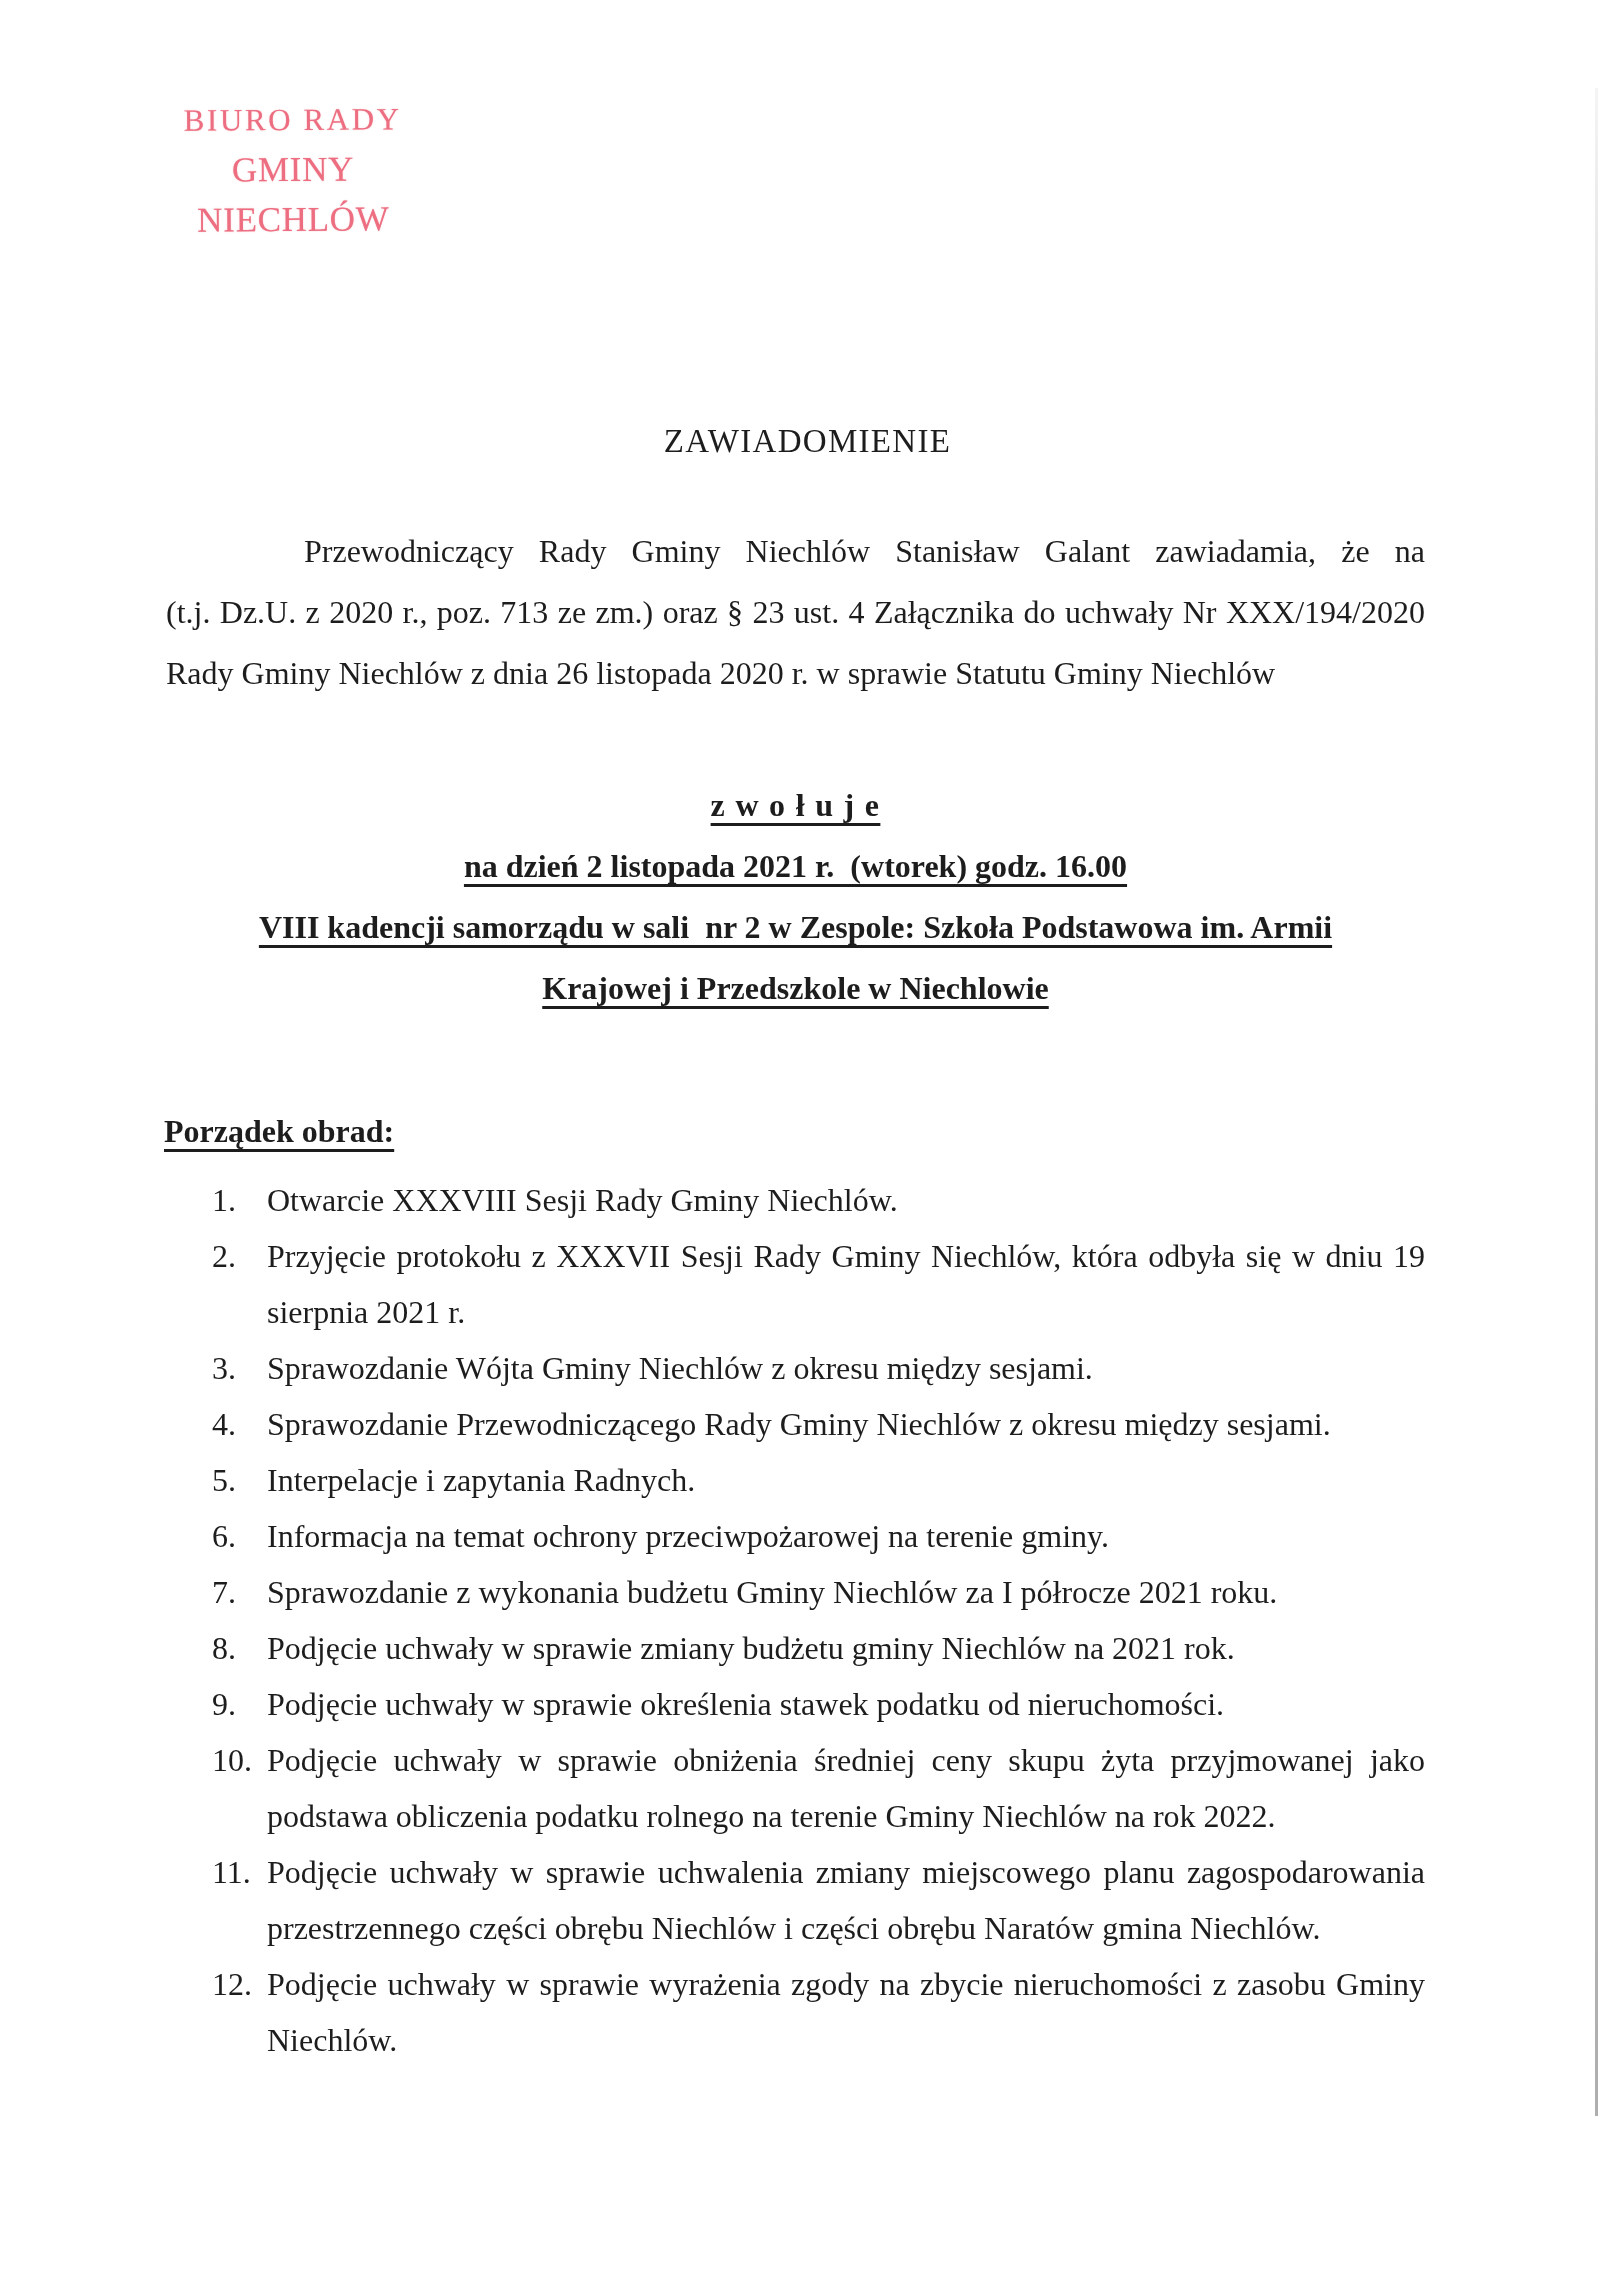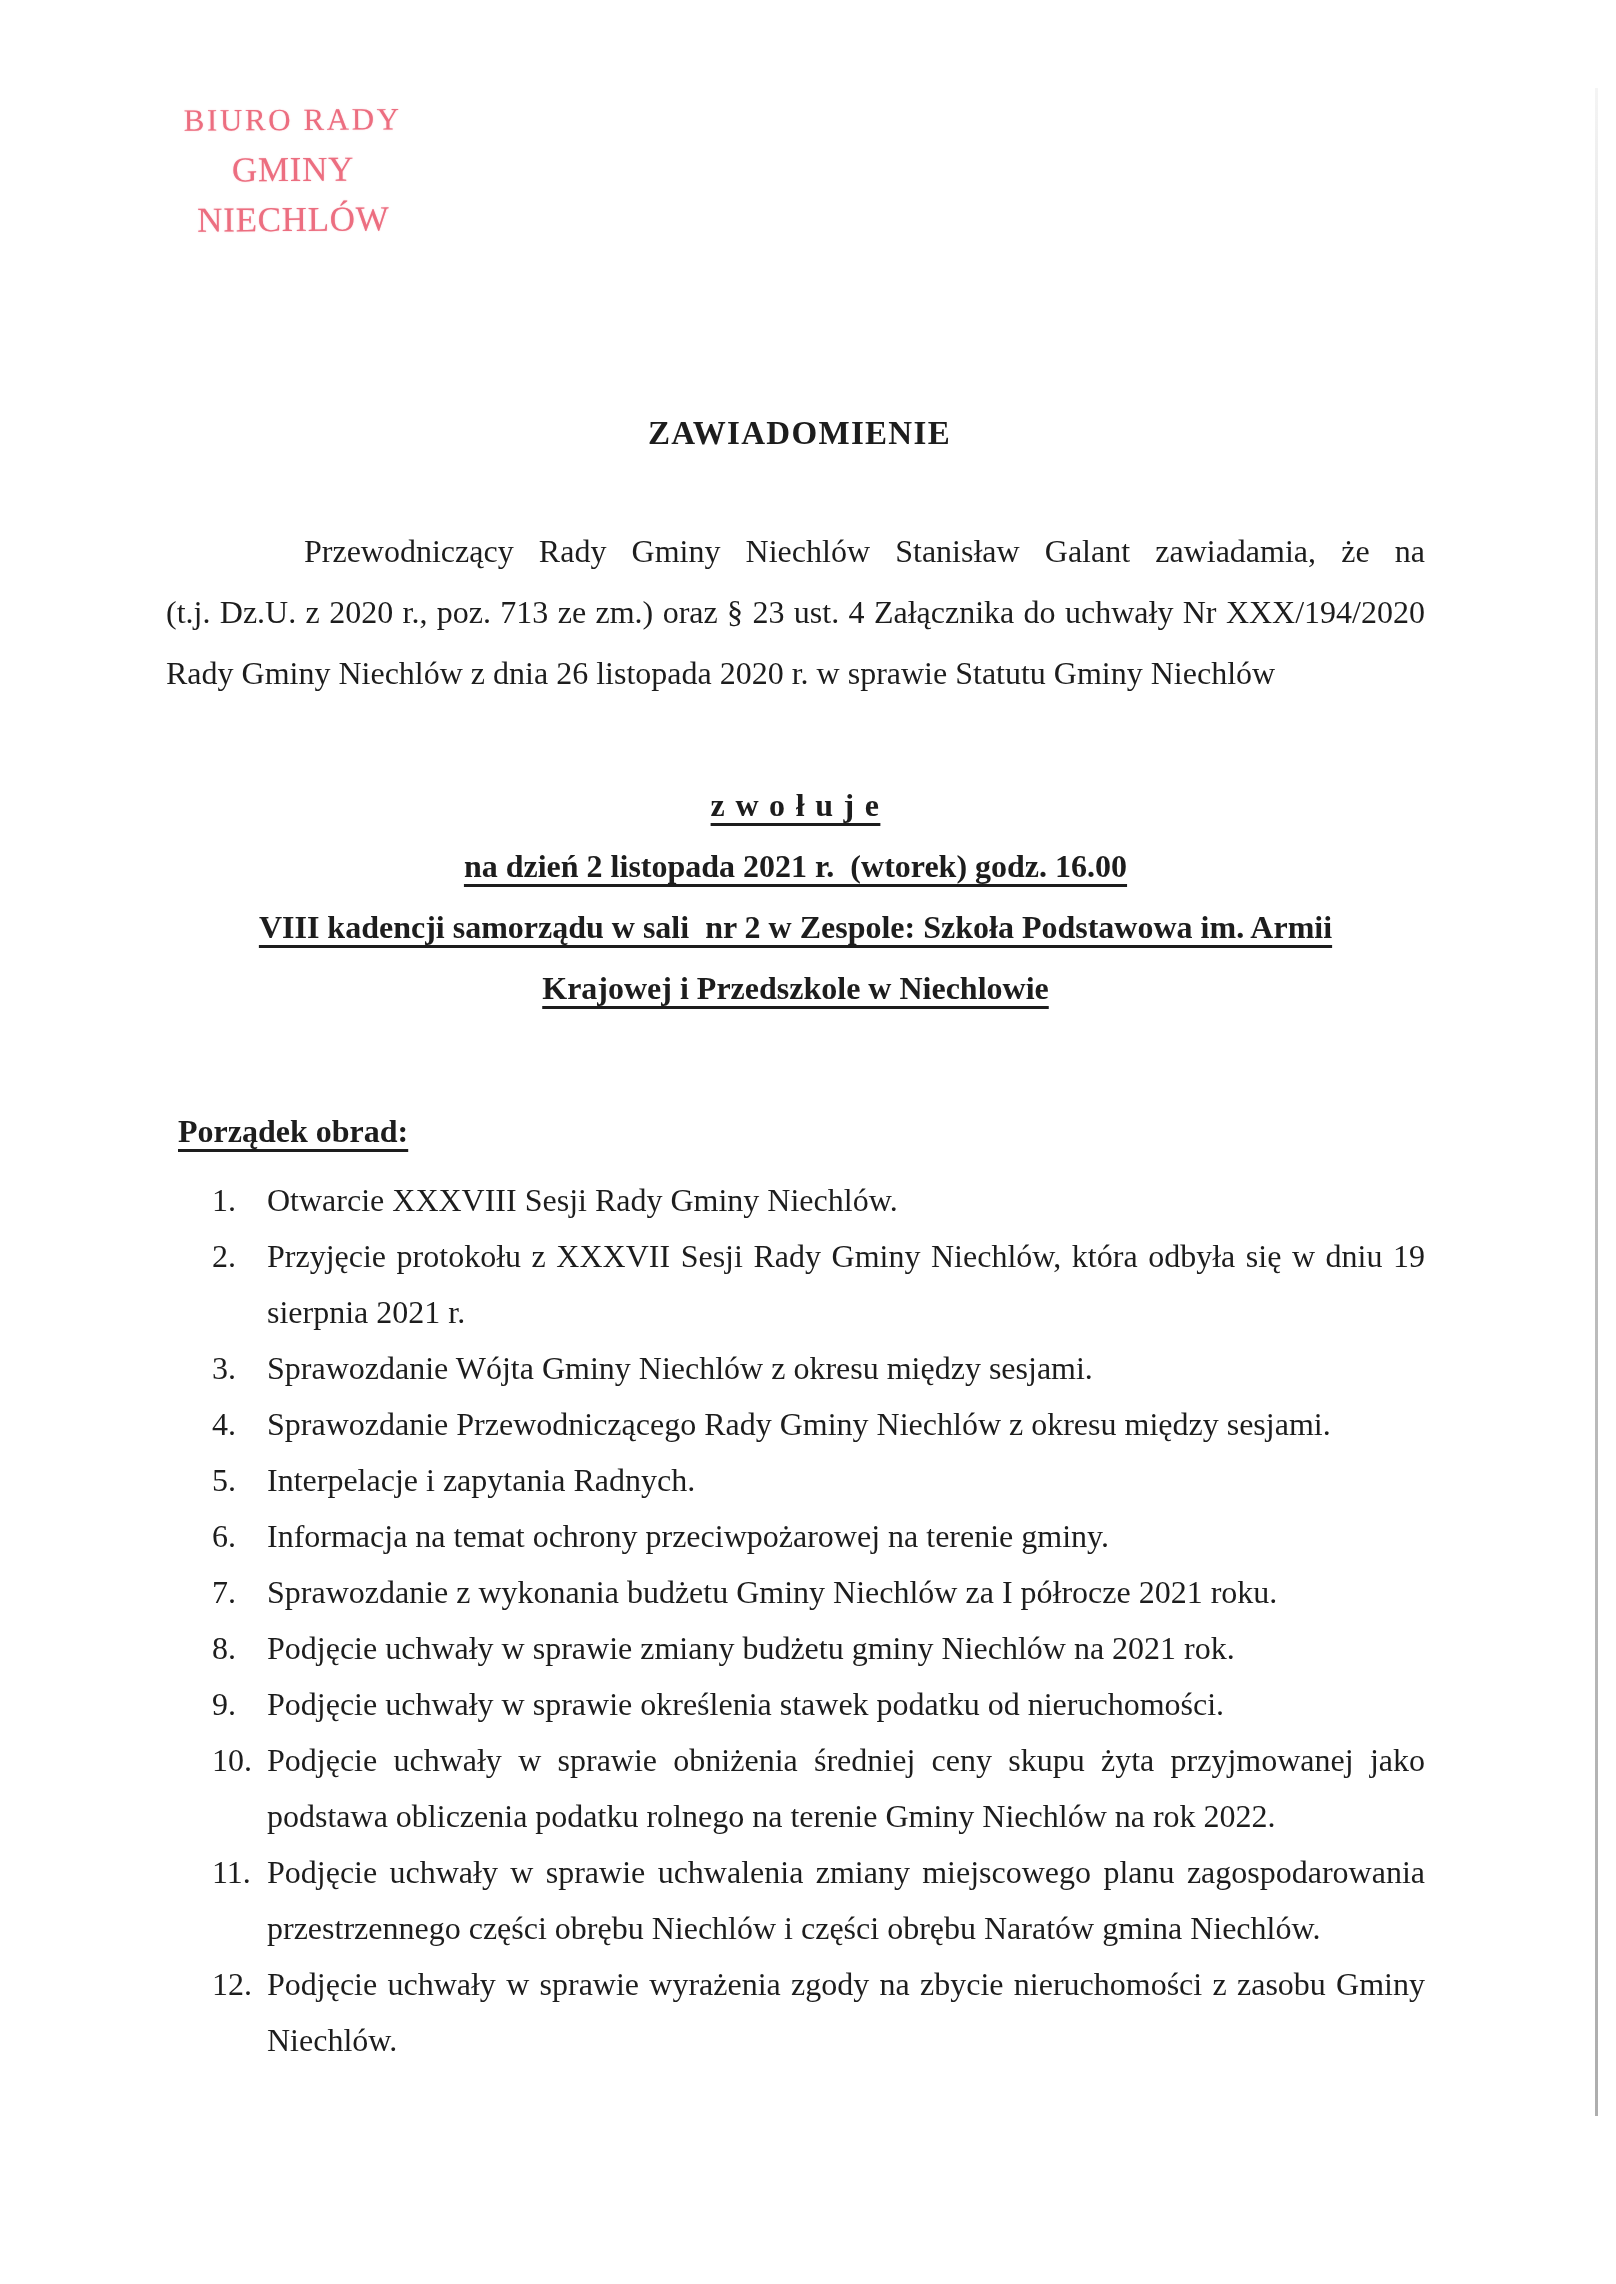--- a/index.html
+++ b/index.html
@@ -42,24 +42,24 @@
     justify-content: space-between;
     font-size: 32px;
   }
 
   
   .title {
     position: absolute;
     top: 411px;
     left: 166px;
     width: 1259px;
-    margin: 4px;
+    margin: 12px;
     text-align: center;
     font-size: 33px;
-    font-weight: bold;
+    font-weight: normal;
     letter-spacing: 1.3px;
   }
 
   
   .intro {
     position: absolute;
     top: 521px;
     left: 166px;
     width: 1259px;
     font-size: 32px;
@@ -88,21 +88,21 @@
     text-decoration: underline;
     text-decoration-thickness: 2.9px;
     text-underline-offset: 7.2px;
   }
   .c-verb { letter-spacing: 1.3px; }
 
   
   .agenda-heading {
     position: absolute;
     top: 1113px;
-    left: 178px;
+    left: 164px;
     font-size: 32px;
     font-weight: bold;
     text-decoration: underline;
     text-decoration-thickness: 3.3px;
     text-underline-offset: 7.2px;
   }
 
   
   .agenda-list {
     position: absolute;

